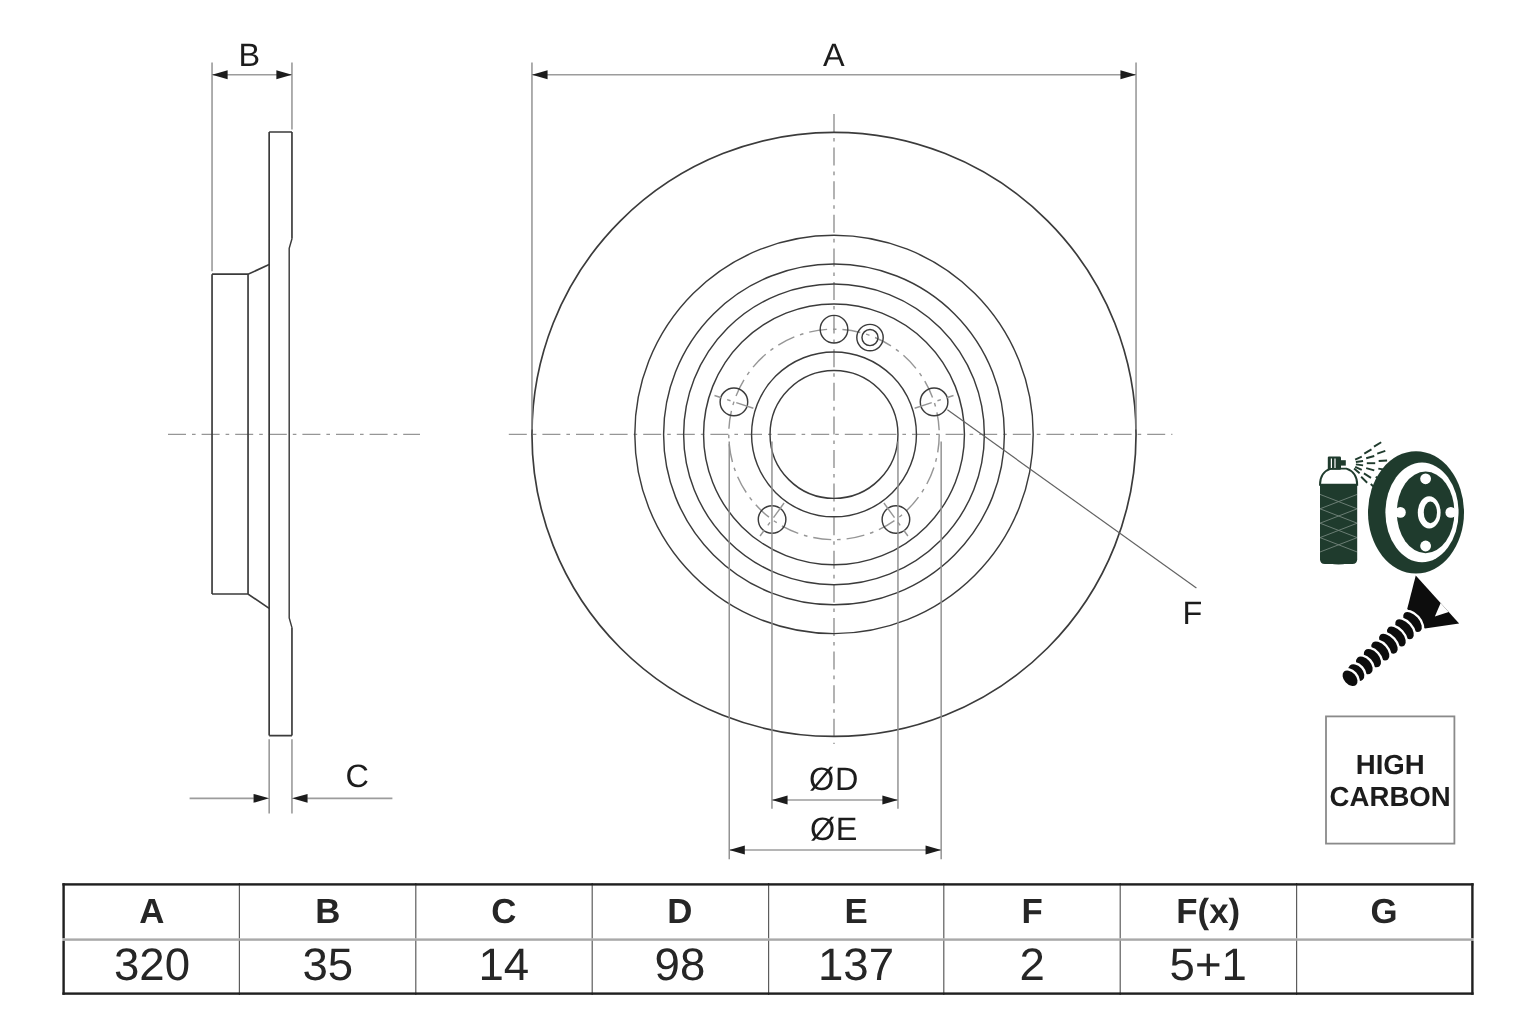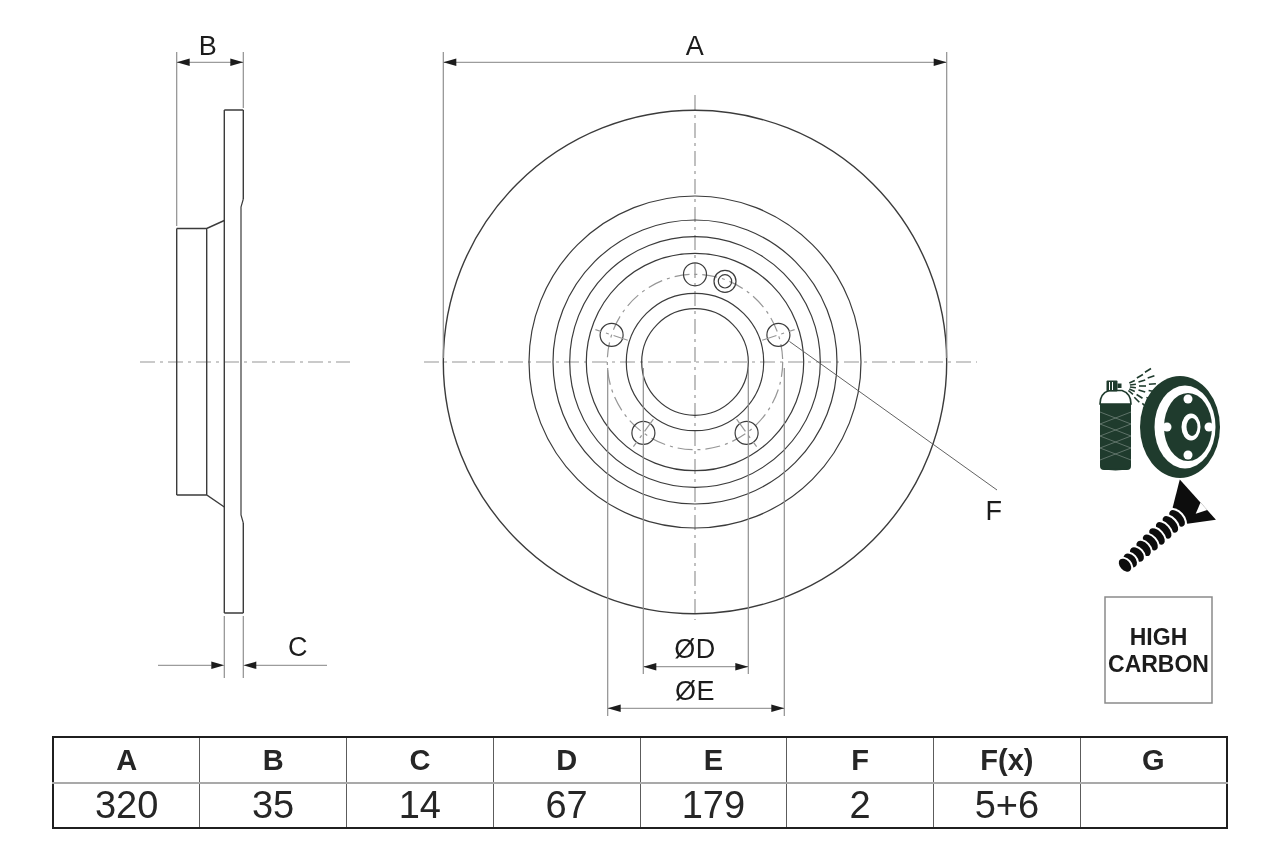--- a/index.html
+++ b/index.html
@@ -232,22 +232,22 @@
       <th>F</th>
       <th>F(x)</th>
       <th>G</th>
     </tr>
   </thead>
   <tbody>
     <tr>
       <td>320</td>
       <td>35</td>
       <td>14</td>
-      <td>67</td>
-      <td>179</td>
+      <td>98</td>
+      <td>137</td>
       <td>2</td>
-      <td>5+6</td>
+      <td>5+1</td>
       <td></td>
     </tr>
   </tbody>
 </table>
 
 </div>
 
 </body></html>

